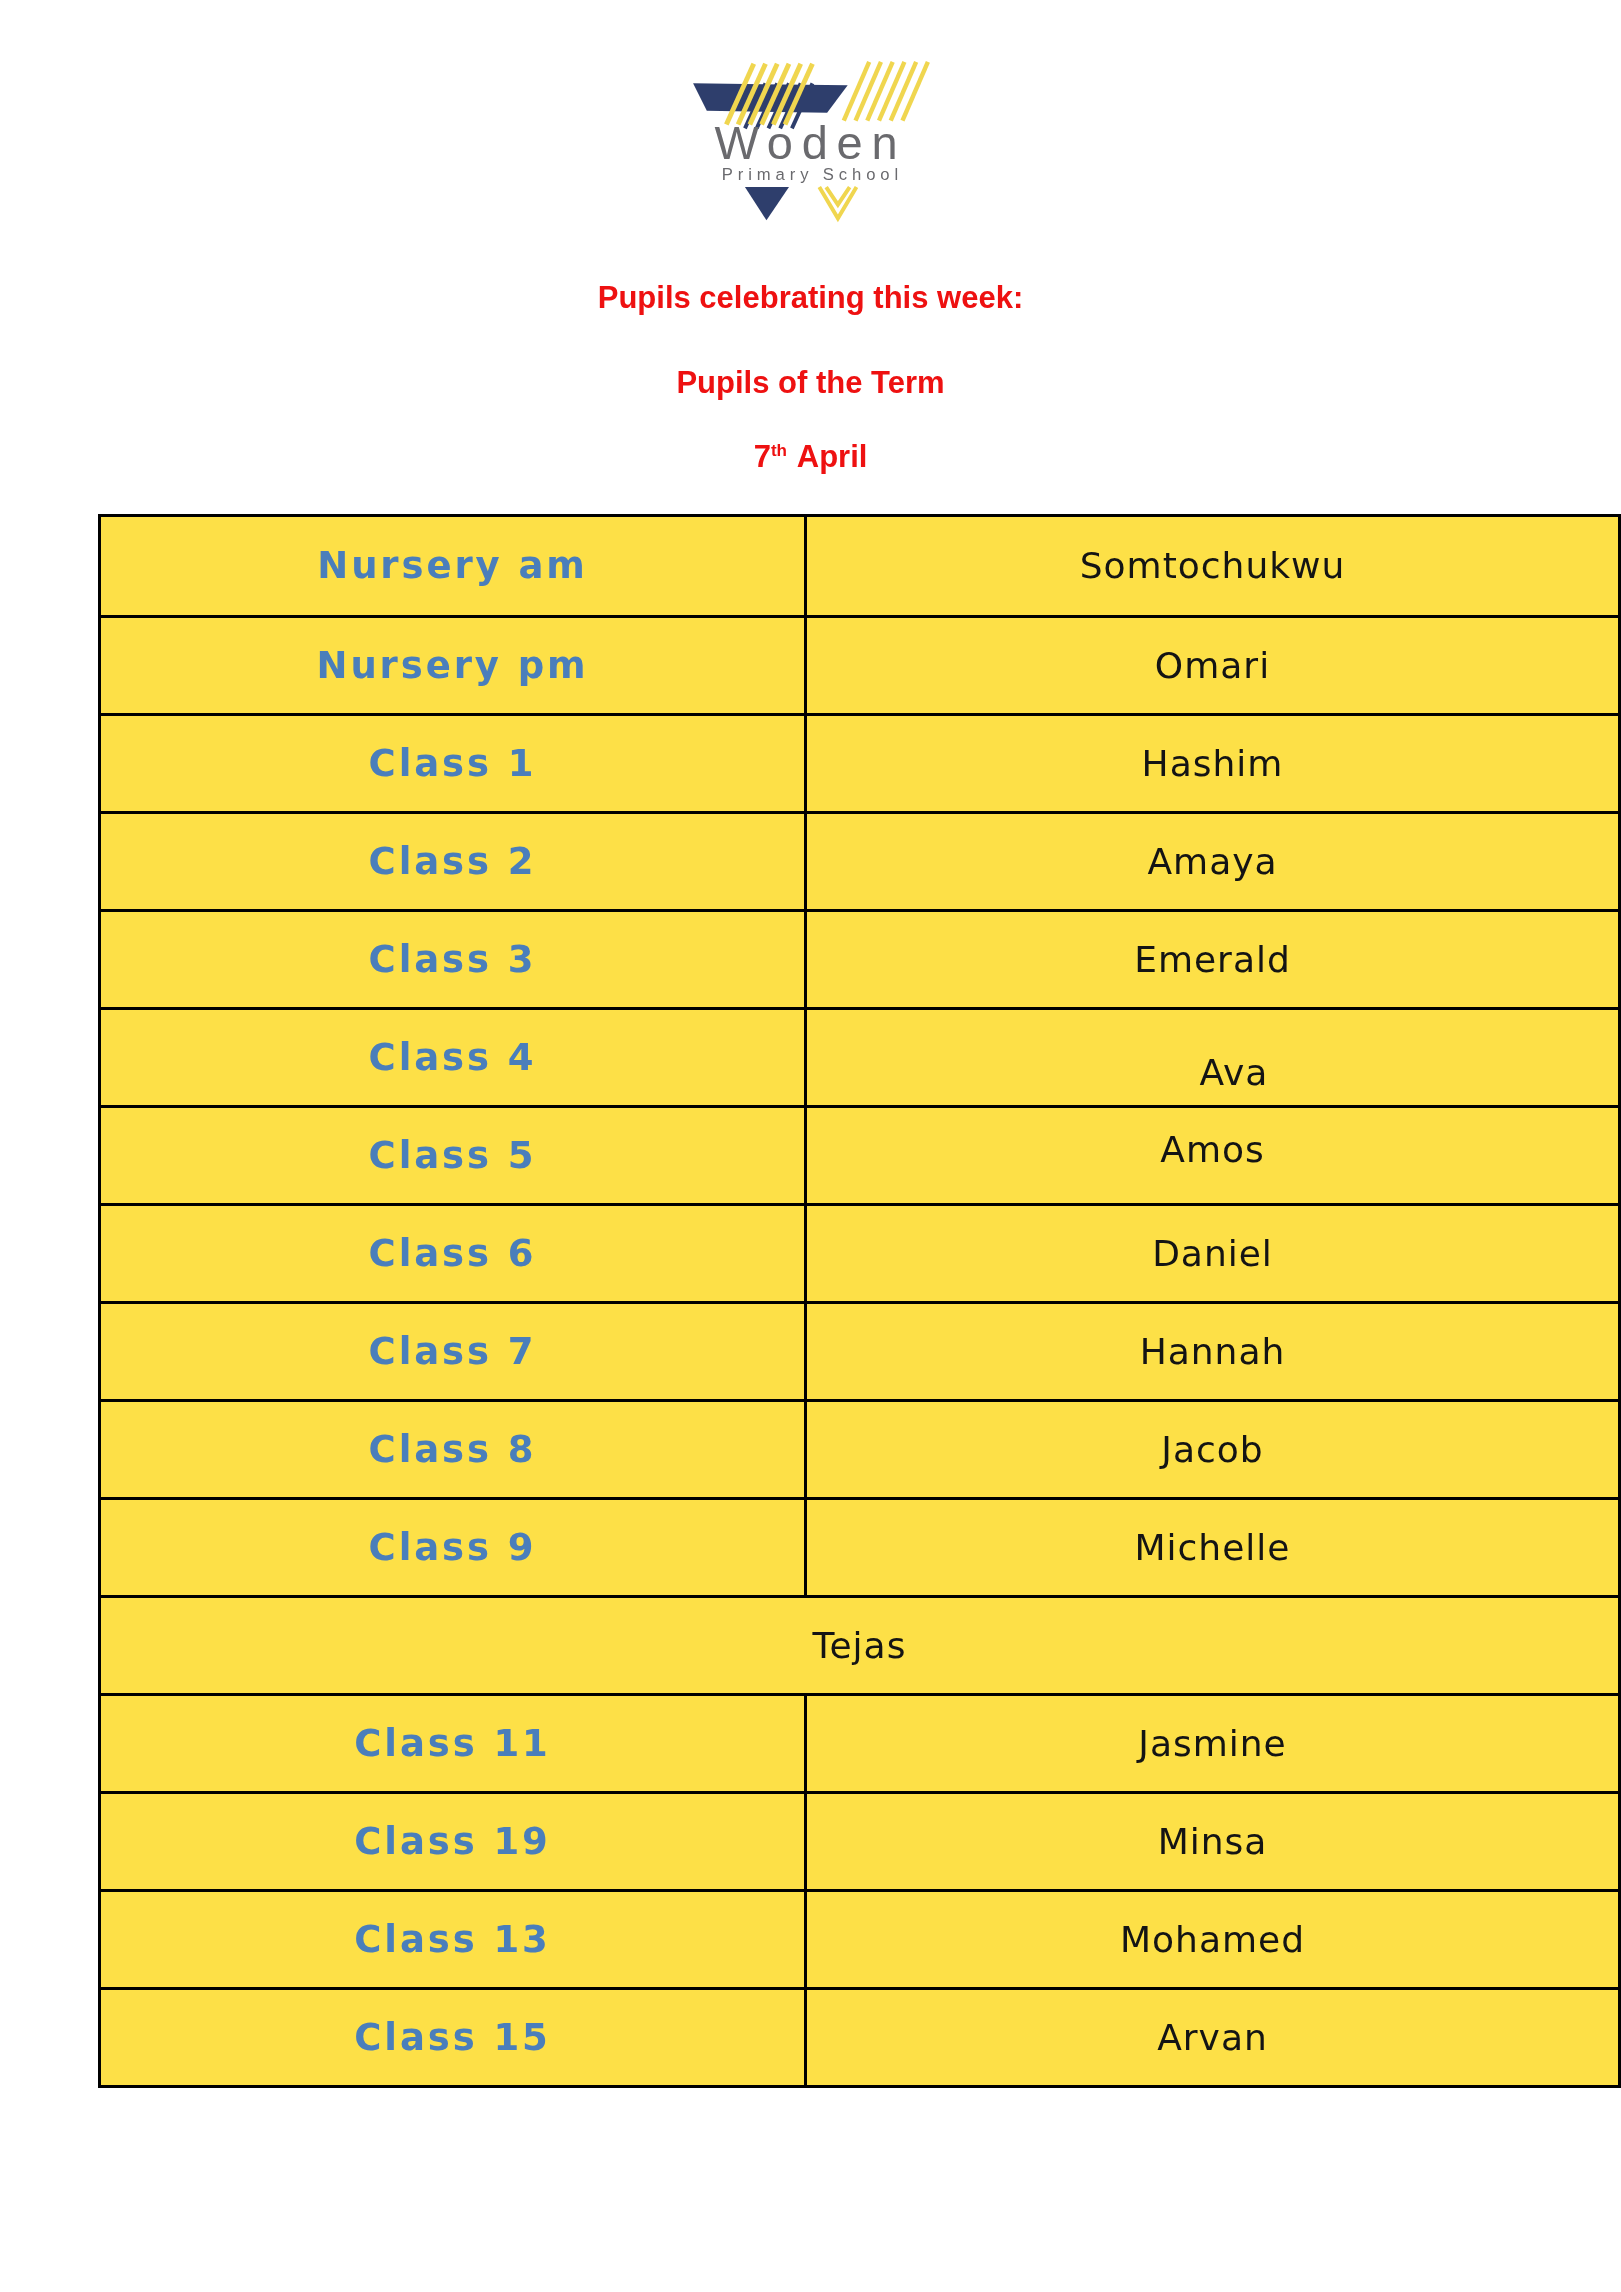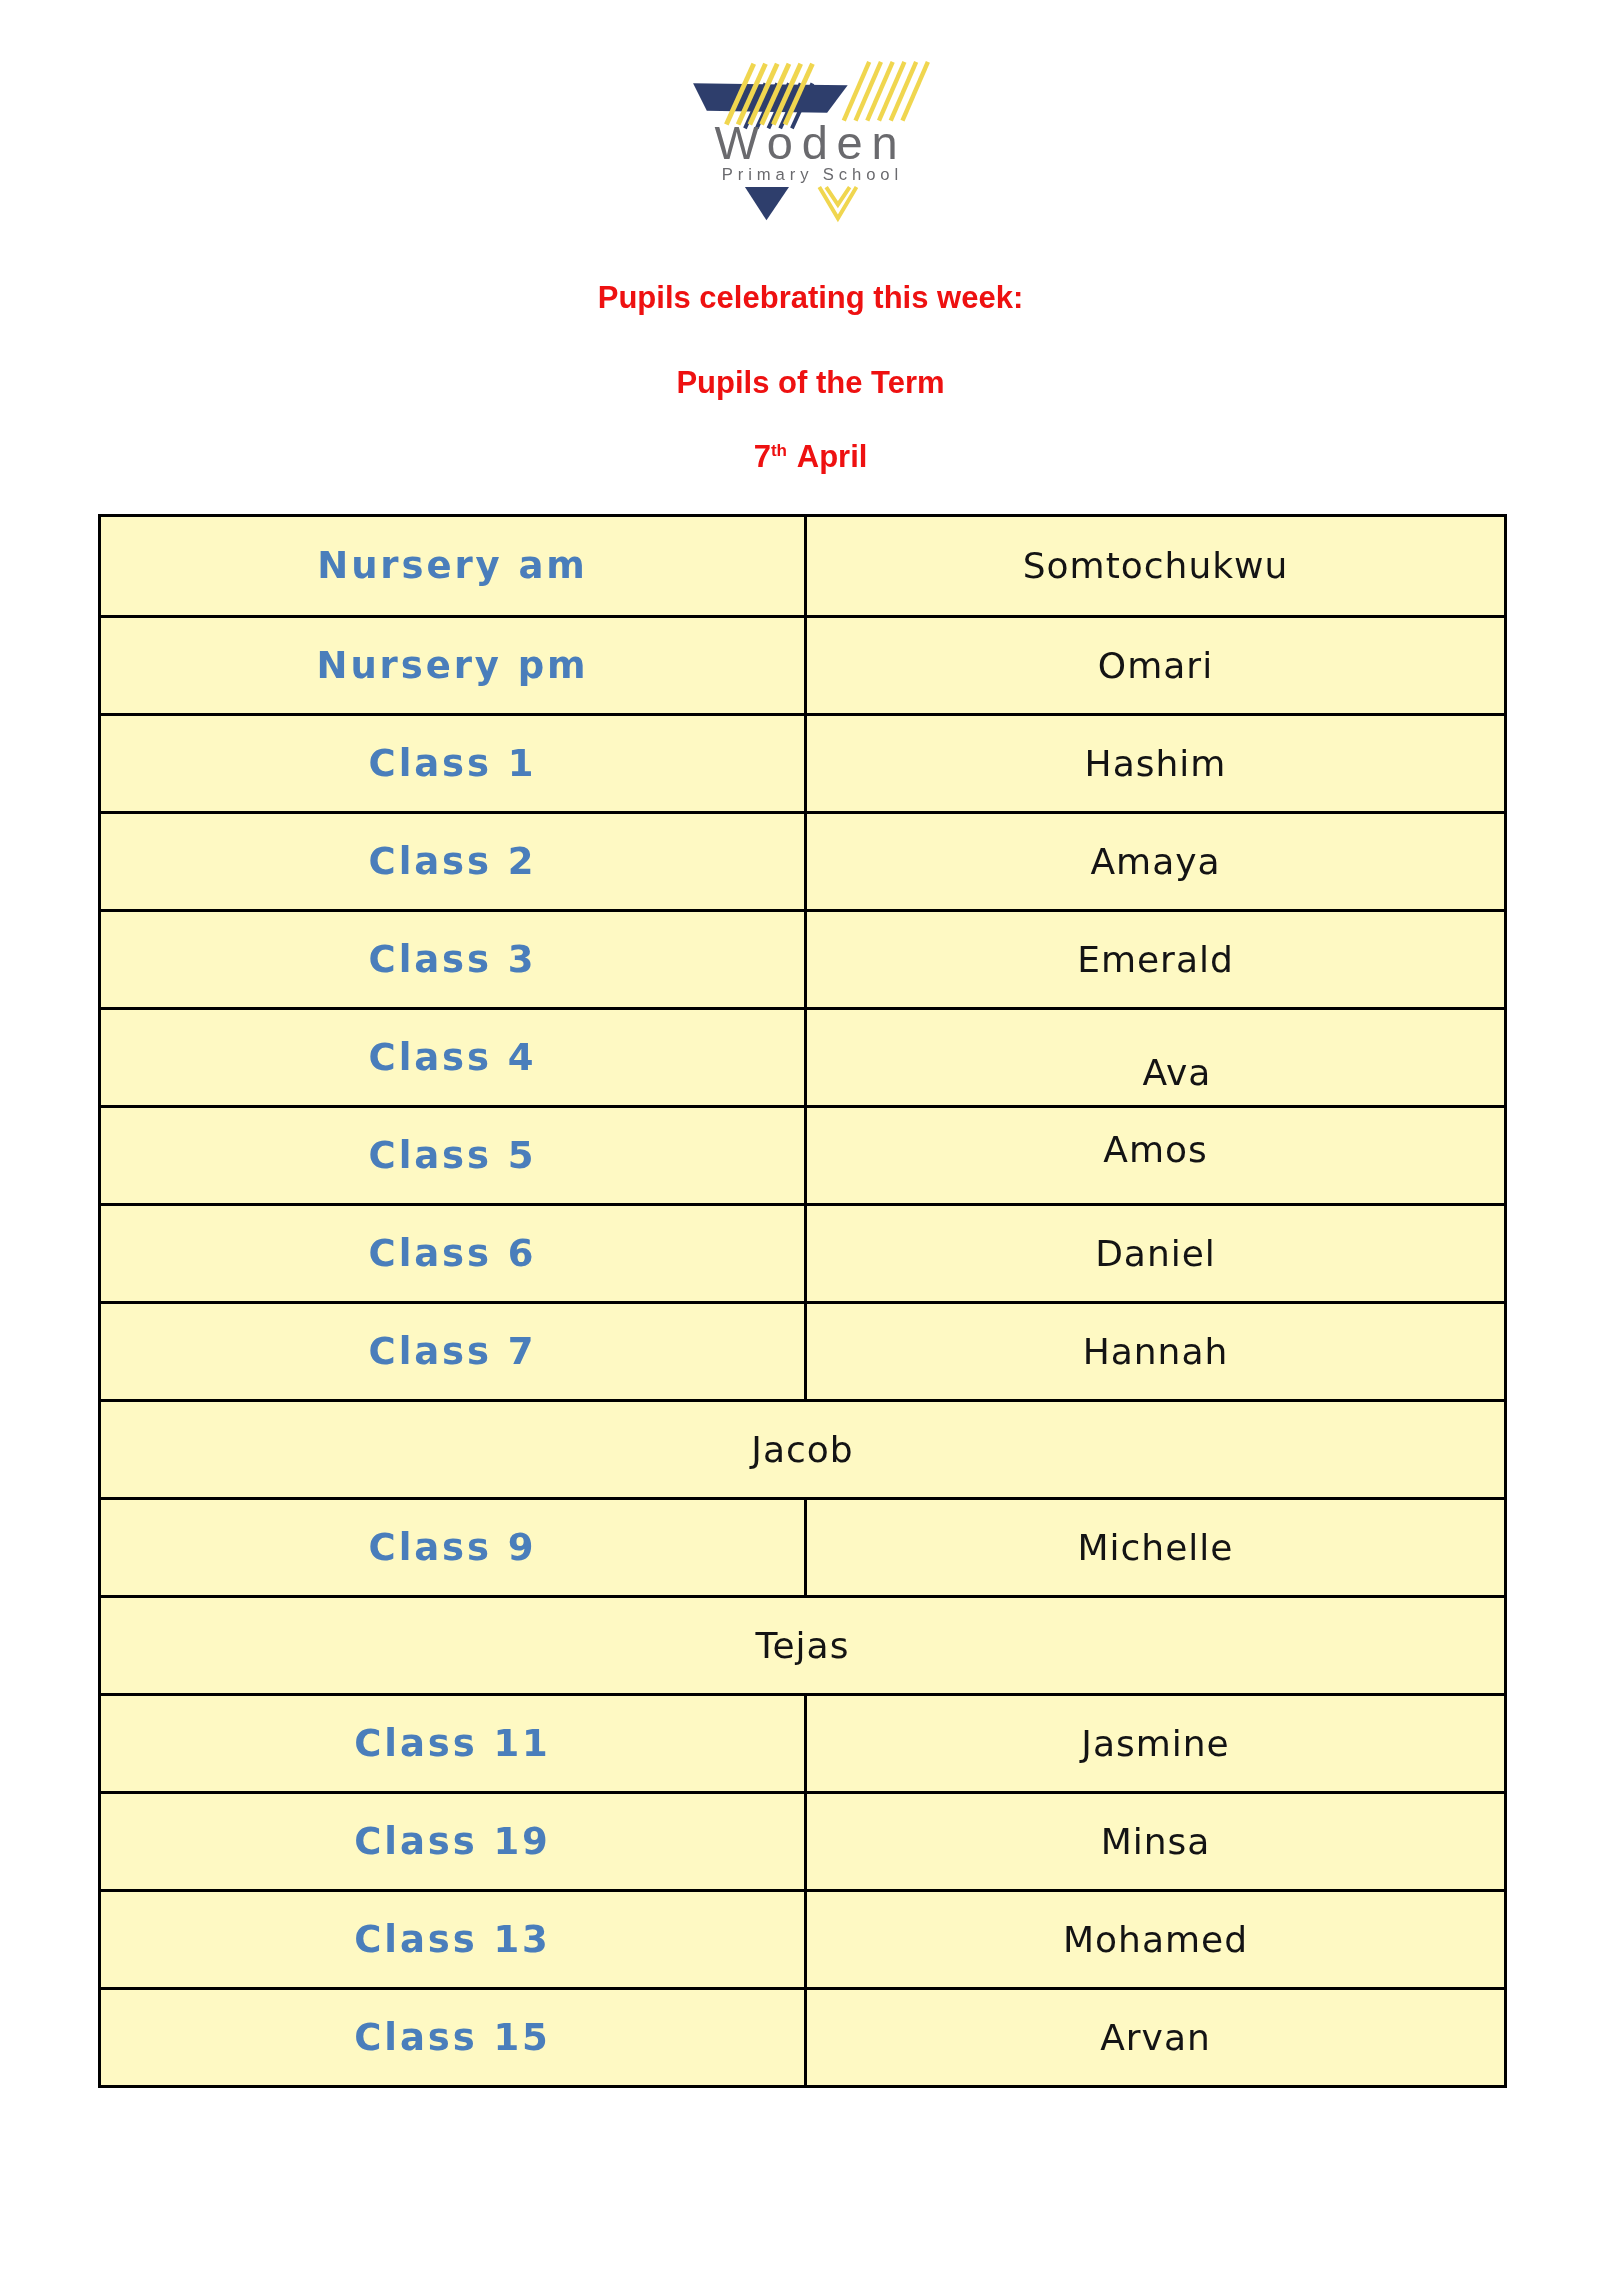--- a/index.html
+++ b/index.html
@@ -36,24 +36,24 @@
     font-size: 55%;
     vertical-align: super;
     line-height: 0;
     margin-top: 7px;
   }
   .date-month { margin-left: 9.8px; }
 
   
   .pupils-table {
     margin: 39px 0 0 98px;
-    width: 1409px;
+    width: 1523px;
     border: 3.9px solid #000000;
     box-sizing: border-box;
-    background: #fef9c3;
+    background: #fde047;
   }
   .p-row {
     display: flex;
     height: 98px;
     border-top: 3.9px solid #000000;
     box-sizing: border-box;
   }
   .p-row:first-child { border-top: none; }
   .class-cell {
     width: 706px;
@@ -163,20 +163,21 @@
     </div>
     <div class="p-row">
       <div class="class-cell">Class 6</div>
       <div class="pupil-cell">Daniel</div>
     </div>
     <div class="p-row">
       <div class="class-cell">Class 7</div>
       <div class="pupil-cell">Hannah</div>
     </div>
     <div class="p-row">
+      <div class="class-cell">Class 8</div>
       <div class="pupil-cell">Jacob</div>
     </div>
     <div class="p-row">
       <div class="class-cell">Class 9</div>
       <div class="pupil-cell">Michelle</div>
     </div>
     <div class="p-row">
       <div class="pupil-cell">Tejas</div>
     </div>
     <div class="p-row">

